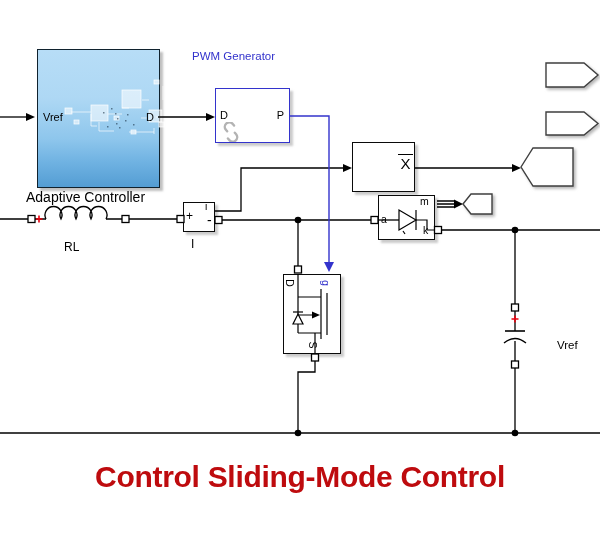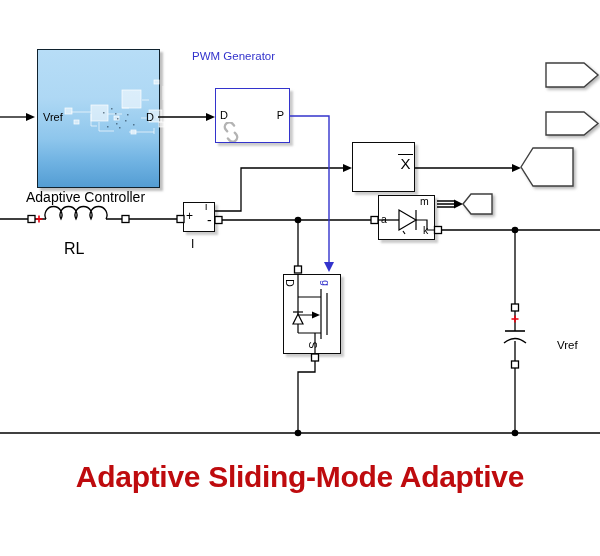--- a/index.html
+++ b/index.html
@@ -102,21 +102,21 @@
   <div id="diodeblk" class="blk"></div>
   <div class="lbl" style="left:381px;top:213px;font-size:10.5px;">a</div>
   <div class="lbl" style="left:420px;top:195px;font-size:10.5px;">m</div>
   <div class="lbl" style="left:423px;top:224px;font-size:10.5px;">k</div>
 
   <div id="mosfetblk" class="blk"></div>
   <div class="lbl rot90" style="left:286px;top:277px;font-size:10.5px;">D</div>
   <div class="lbl rot90 blue-lbl" style="left:323px;top:277px;font-size:10.5px;">g</div>
   <div class="lbl rot90" style="left:309px;top:339px;font-size:10.5px;">S</div>
 
-  <div class="lbl ctr" style="left:64px;top:240px;width:28px;font-size:16px;">RL</div>
+  <div class="lbl ctr" style="left:64px;top:240px;width:28px;font-size:12px;">RL</div>
   <div class="lbl" style="left:557px;top:339px;font-size:11.5px;">Vref</div>
 
   <div class="lbl ctr tag-lbl" style="left:546px;top:68px;width:40px;">IL</div>
   <div class="lbl ctr tag-lbl" style="left:546px;top:117px;width:40px;">[Id]</div>
   <div class="lbl ctr tag-lbl" style="left:533px;top:160px;width:40px;">IL</div>
   <div class="lbl ctr" style="left:467px;top:197px;width:26px;font-size:10.5px;">[Id]</div>
 
   <svg class="overlay" width="600" height="556">
 
     <g>
@@ -196,16 +196,16 @@
       <circle cx="515" cy="433" r="3.3"></circle>
     </g>
 
     <polygon class="tagpoly" points="546,63 584,63 598,75 584,87 546,87"></polygon>
     <polygon class="tagpoly" points="546,112 584,112 598,123.5 584,135 546,135"></polygon>
     <polygon class="tagpoly" points="521,167 533,148 573,148 573,186 533,186"></polygon>
     <polygon class="tagpoly" points="463,204 471,194 492,194 492,214 471,214"></polygon>
   </svg>
 
   <div class="title" style="top:458px;">
-    <div>Adaptive Sliding-Mode Adaptive</div>
+    <div>Control Sliding-Mode Control</div>
   </div>
 
 </div>
 
 </body></html>

